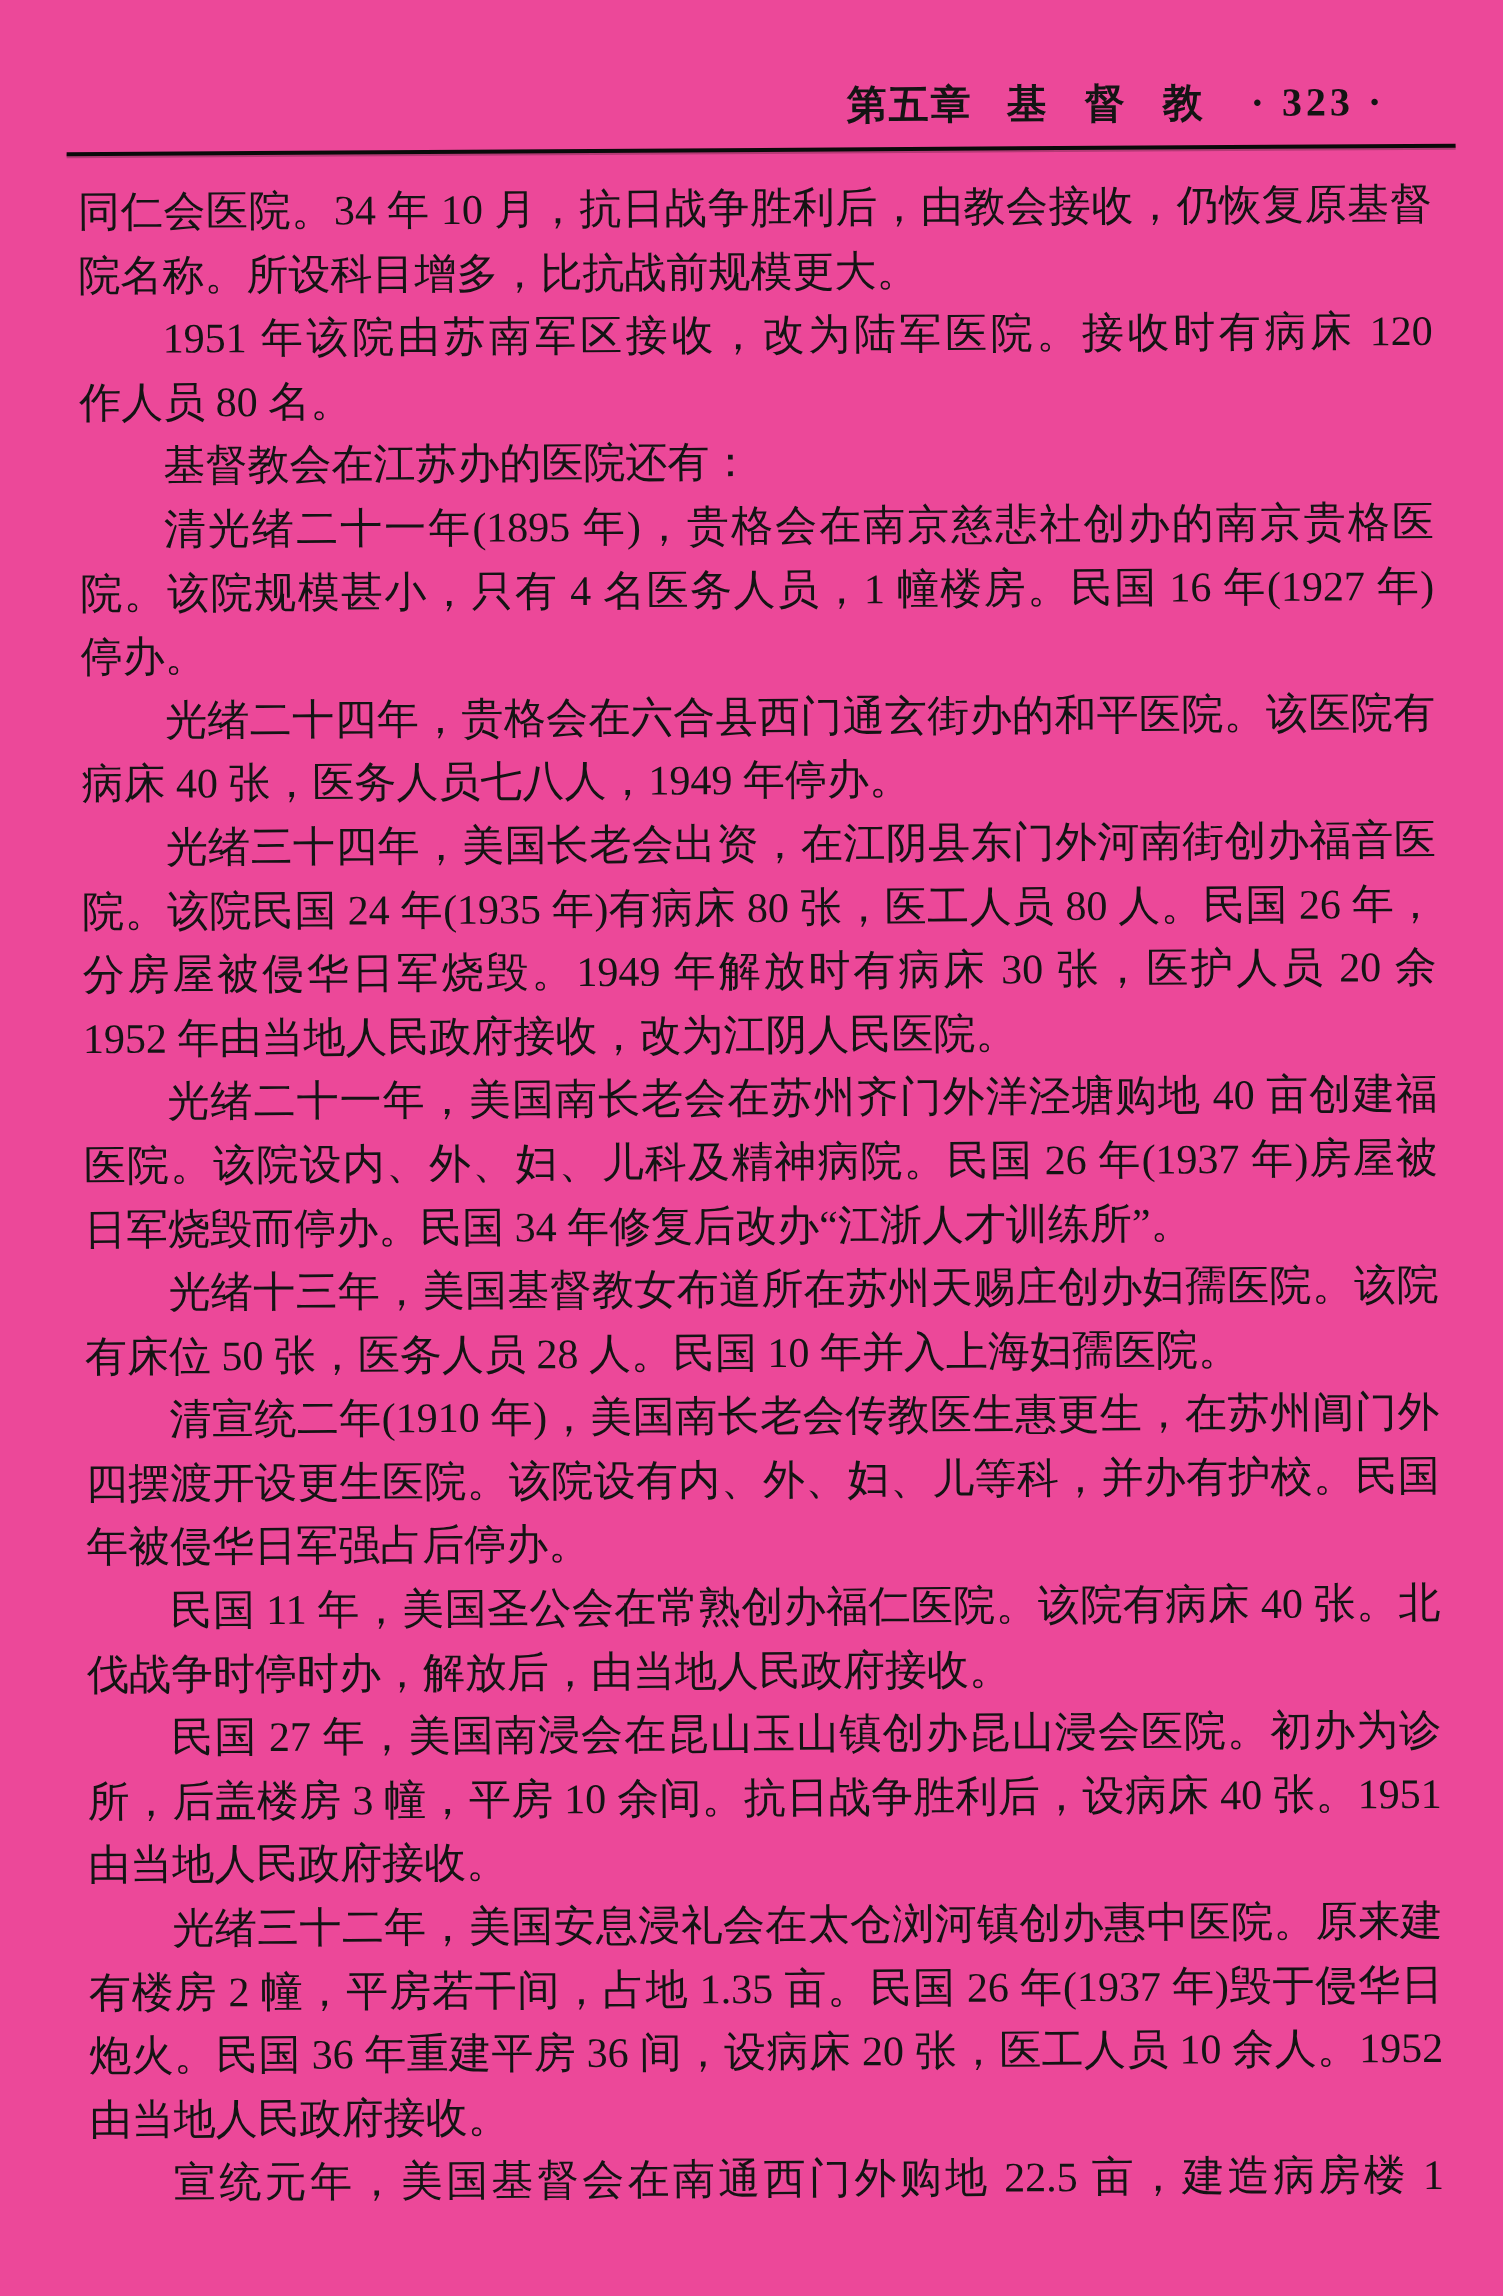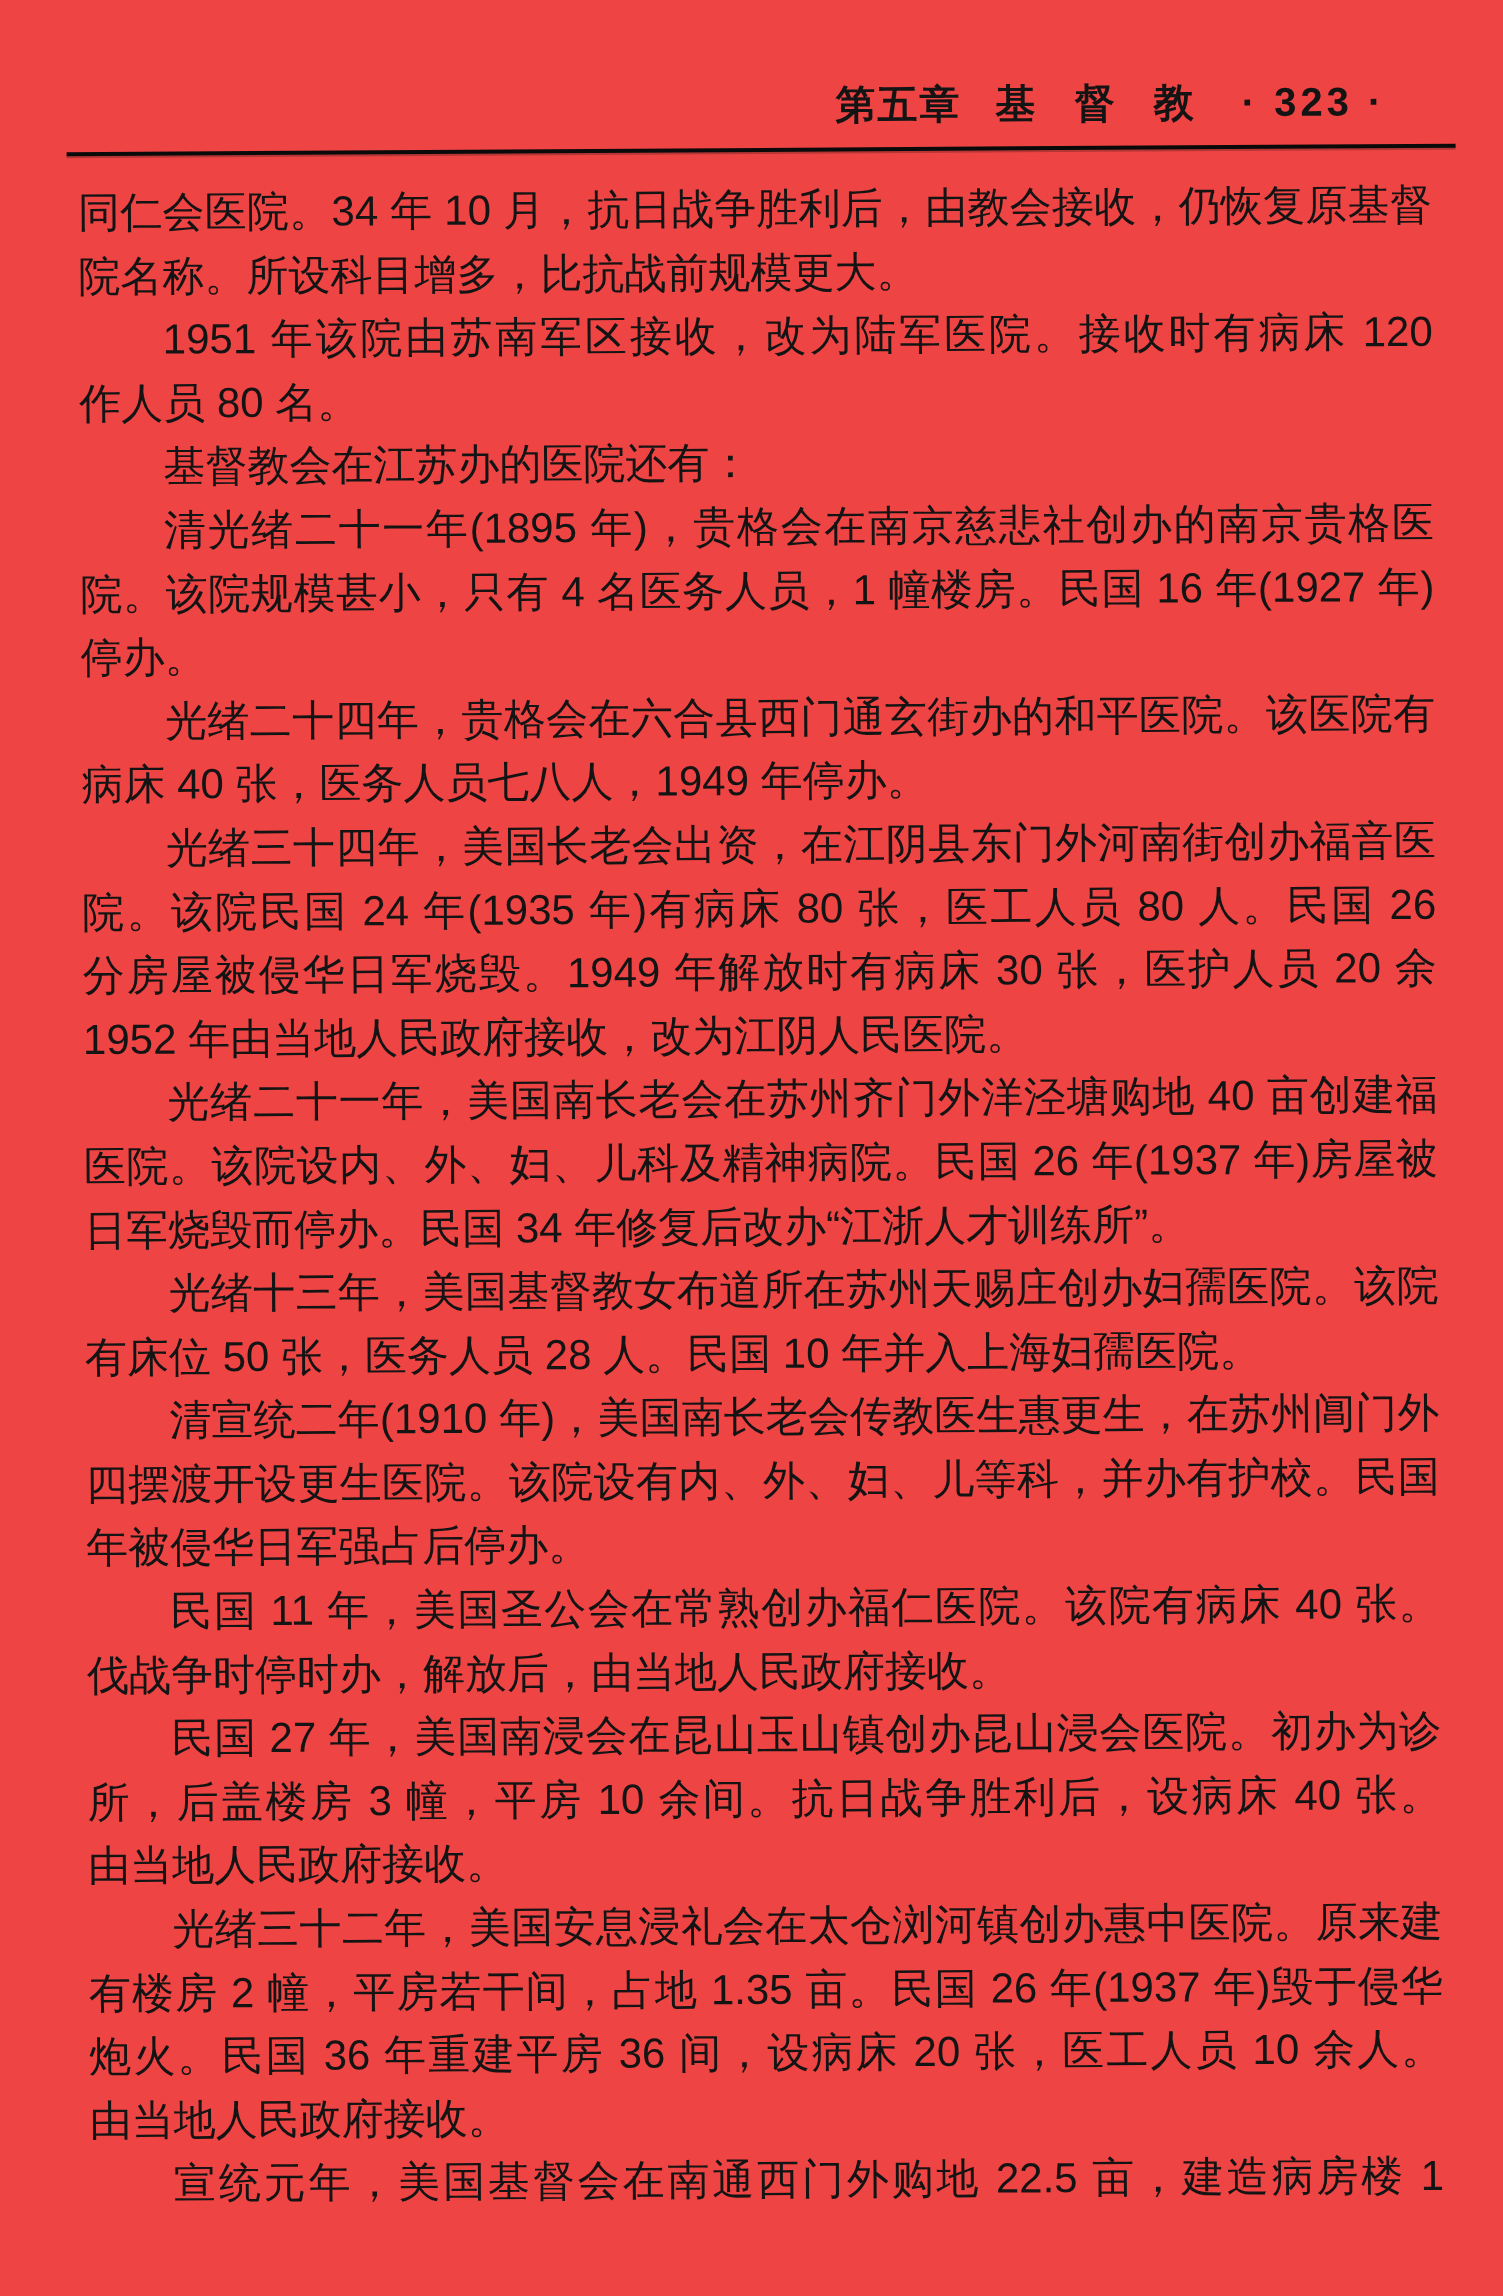--- a/index.html
+++ b/index.html
@@ -4,23 +4,23 @@
 <style>
   html, body {
     margin: 0;
     padding: 0;
     background: #ffffff;
   }
   .page {
     position: relative;
     width: 1503px;
     height: 2296px;
-    background: #ef4444;
+    background: #ec4899;
     overflow: hidden;
-    font-family: Liberation Sans, sans-serif;
+    font-family: Liberation Serif, serif;
     color: #141414;
   }
   
   .scan-content {
     position: absolute;
     inset: 0;
     transform: rotate(-0.35deg);
     transform-origin: 50% 45%;
   }
   .running-head {

